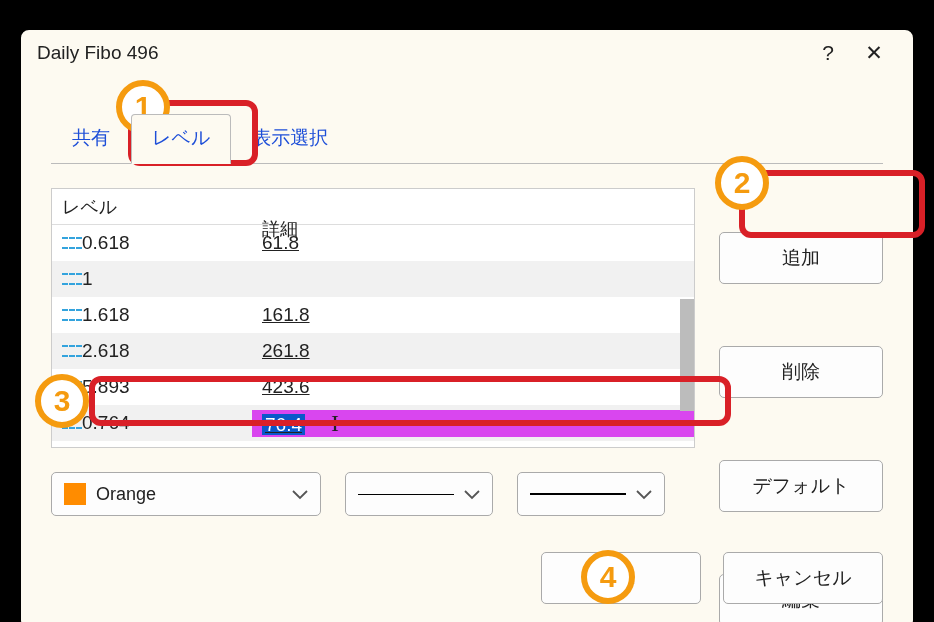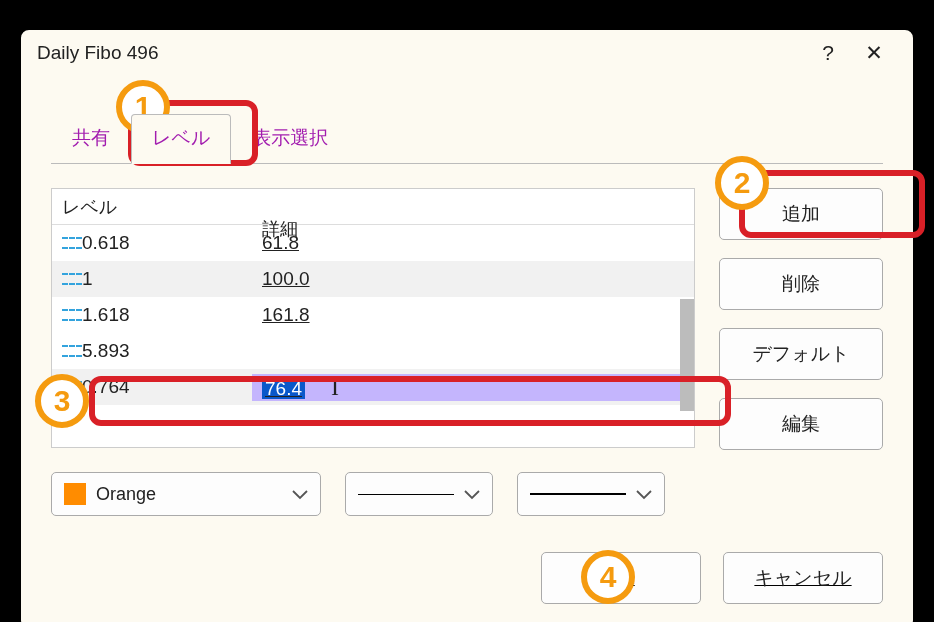--- a/index.html
+++ b/index.html
@@ -36,21 +36,21 @@
 }
 .tabs {
   display: flex;
   padding: 0 30px;
   margin-top: 38px;
   position: relative;
 }
 .tab {
   padding: 10px 20px 12px;
   font-size: 19px;
-  color: #a21caf;
+  color: #1d4ed8;
   border: 1px solid transparent;
   position: relative;
 }
 .tab.active {
   border: 1px solid #bbb;
   border-bottom: 1px solid #fdfaf1;
   border-radius: 4px 4px 0 0;
   background: #fdfaf1;
   z-index: 2;
 }
@@ -66,20 +66,21 @@
 .btn {
   height: 52px;
   border: 1.5px solid #aaa;
   background: #fdfdfd;
   border-radius: 5px;
   font-size: 19px;
   color: #222;
   display: flex;
   align-items: center;
   justify-content: center;
+  margin-top: 44px;
 }
 .table {
   border: 1px solid #ccc;
   background: #fff;
   height: 260px;
   position: relative;
   overflow: hidden;
 }
 .thead {
   display: flex;
@@ -112,21 +113,21 @@
 }
 .scroll-thumb {
   position: absolute;
   right: 0;
   top: 110px;
   width: 14px;
   height: 112px;
   background: #bcbcbc;
 }
 .edit-cell {
-  background: #c4b5fd;
+  background: #d946ef;
 }
 .edit-val {
   background: #0a58ca;
   color: #fff;
   padding: 0 3px;
 }
 .cursor-i {
   display: inline-block;
   margin-left: 26px;
   font-size: 24px;
@@ -157,21 +158,20 @@
 }
 .chev svg { width: 16px; height: 10px; }
 .line-sample { flex: 1; height: 0; border-top: 2px solid #000; }
 .line-sample.thin { border-top: 1px solid #000; }
 .footer {
   position: absolute;
   bottom: 24px;
   right: 30px;
   display: flex;
   gap: 22px;
-  text-decoration: underline;
 }
 .footer .btn { width: 160px; }
 
 
 .anno-box {
   position: absolute;
   border: 6px solid #d92027;
   border-radius: 12px;
   pointer-events: none;
 }
@@ -234,40 +234,50 @@
             <div class="td-detail">61.8</div>
           </div>
           <div class="trow alt">
             <div class="td-level">
                 <span class="dashicon">
                   <span></span>
                   <span></span>
                 </span>
                 <span>1</span>
               </div>
-            <div class="td-detail">100.0</div>
           </div>
           <div class="trow">
             <div class="td-level">
                 <span class="dashicon">
                   <span></span>
                   <span></span>
                 </span>
                 <span>1.618</span>
               </div>
             <div class="td-detail">161.8</div>
           </div>
+          <div class="trow alt">
+            <div class="td-level">
+                <span class="dashicon">
+                  <span></span>
+                  <span></span>
+                </span>
+                <span>2.618</span>
+              </div>
+            <div class="td-detail">261.8</div>
+          </div>
           <div class="trow">
             <div class="td-level">
                 <span class="dashicon">
                   <span></span>
                   <span></span>
                 </span>
                 <span>5.893</span>
               </div>
+            <div class="td-detail">423.6</div>
           </div>
           <div class="trow alt">
             <div class="td-level">
                 <span class="dashicon">
                   <span></span>
                   <span></span>
                 </span>
                 <span>0.764</span>
               </div>
             <div class="td-detail edit-cell"><span class="edit-val">76.4</span><span class="cursor-i">I</span></div>

